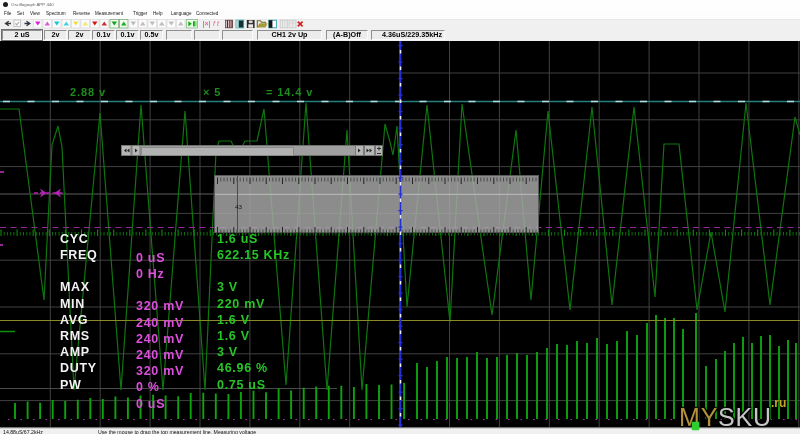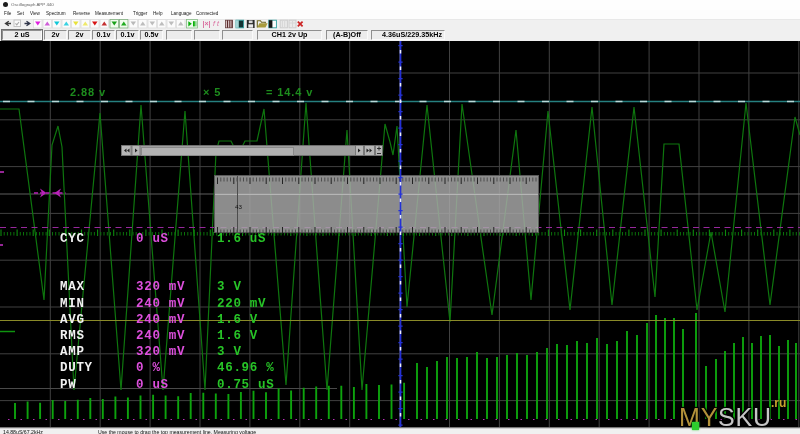--- a/index.html
+++ b/index.html
@@ -30,23 +30,23 @@
   #sthumb { position:absolute; left:19px; top:0.5px; width:153px; height:9px;
       background:#b2b2b2; border:1px solid #8a8a8a; }
   #ruler { position:absolute; left:214px; top:175px; width:324.5px; height:58px;
       background:rgba(168,168,168,0.83); border:1px solid #5a5a5a; }
   #rlab { position:absolute; left:20px; top:27px; font-size:10px; color:#111;
       transform:scale(0.62); transform-origin:0 0; }
   #rmark { position:absolute; left:21.5px; top:0; width:1.5px; height:56px; background:#4c4c4c; }
   #rline { position:absolute; left:0; top:18px; width:100%; height:1px; background:#b5b5b5; }
 
   .trow { position:absolute; left:0; width:340px; height:14px; font-weight:bold;
-      font-size:12.5px; letter-spacing:0.7px;font-family:Liberation Mono, monospace; }
+      font-size:12.5px; letter-spacing:0.7px; }
   .tl { position:absolute; left:60px; color:#f2f2f2; }
-  .t1 { position:absolute; left:136px; color:#dd4fdd; }
+  .t1 { position:absolute; left:136px; color:#dd4fdd;margin-top:19px; }
   .t2 { position:absolute; left:217px; color:#27c427; }
 
   #gtxt span { position:absolute; top:86px; font-size:11px; font-weight:bold;
       color:#1d8c1d; letter-spacing:0.9px; }
 
   #mysku { position:absolute; left:679px; top:403px; font-size:25px; font-weight:normal;
       letter-spacing:0.8px; color:#c6c6c6;
       text-shadow:1px 1px 1px #000, -1px -1px 1px #000, 1px -1px 1px #000, -1px 1px 1px #000; }
   #mysku .gold { color:#b2913a; }
   #myru { position:absolute; left:771px; top:396px; font-size:12px; font-weight:bold; color:#c7a42e; text-shadow:0 0 2px #000; }
@@ -119,20 +119,25 @@
 <div id="gtxt">
   <span style="left:70px">2.88 v</span>
   <span style="left:203px">× 5</span>
   <span style="left:266px">= 14.4 v</span>
 </div>
 
 <div class="trow" style="top:231.8px">
       <span class="tl">CYC</span>
       <span class="t1">0 uS</span>
       <span class="t2">1.6 uS</span>
+    </div>
+<div class="trow" style="top:248.0px">
+      <span class="tl">FREQ</span>
+      <span class="t1">0 Hz</span>
+      <span class="t2">622.15 KHz</span>
     </div>
 <div class="trow" style="top:280.4px">
       <span class="tl">MAX</span>
       <span class="t1">320 mV</span>
       <span class="t2">3 V</span>
     </div>
 <div class="trow" style="top:296.6px">
       <span class="tl">MIN</span>
       <span class="t1">240 mV</span>
       <span class="t2">220 mV</span>

